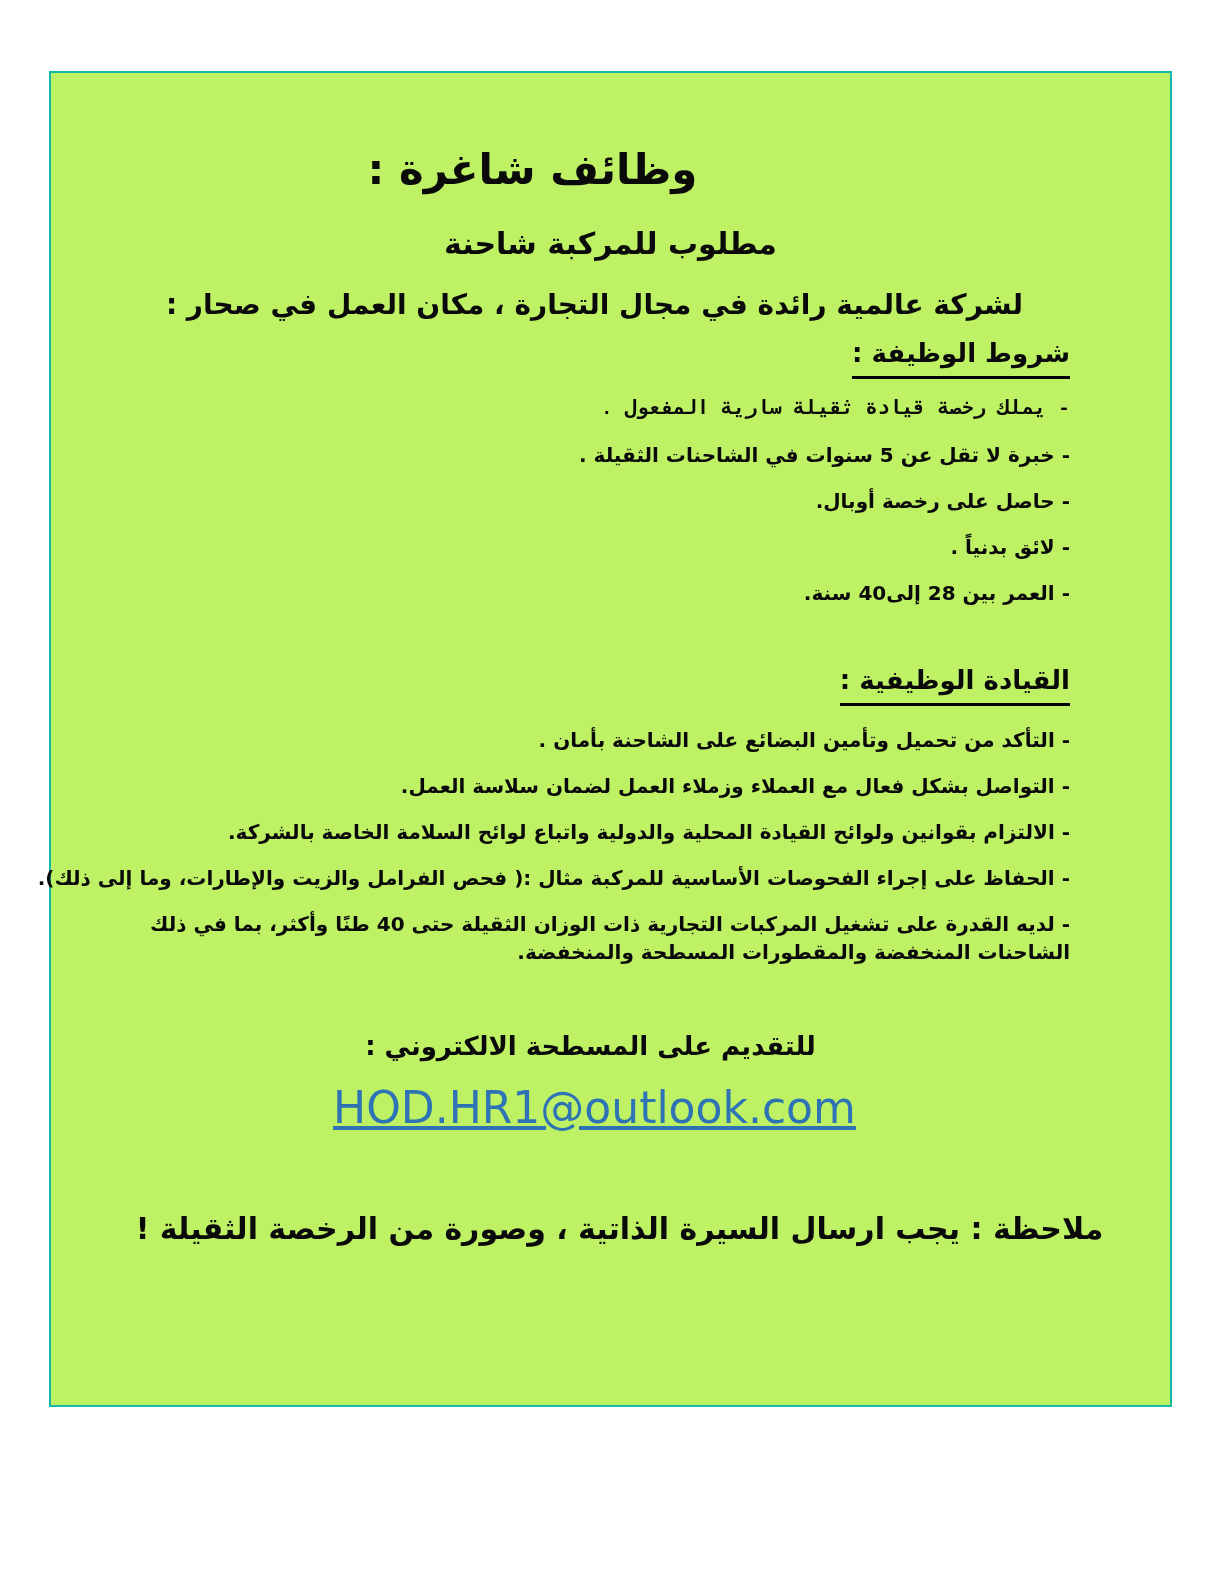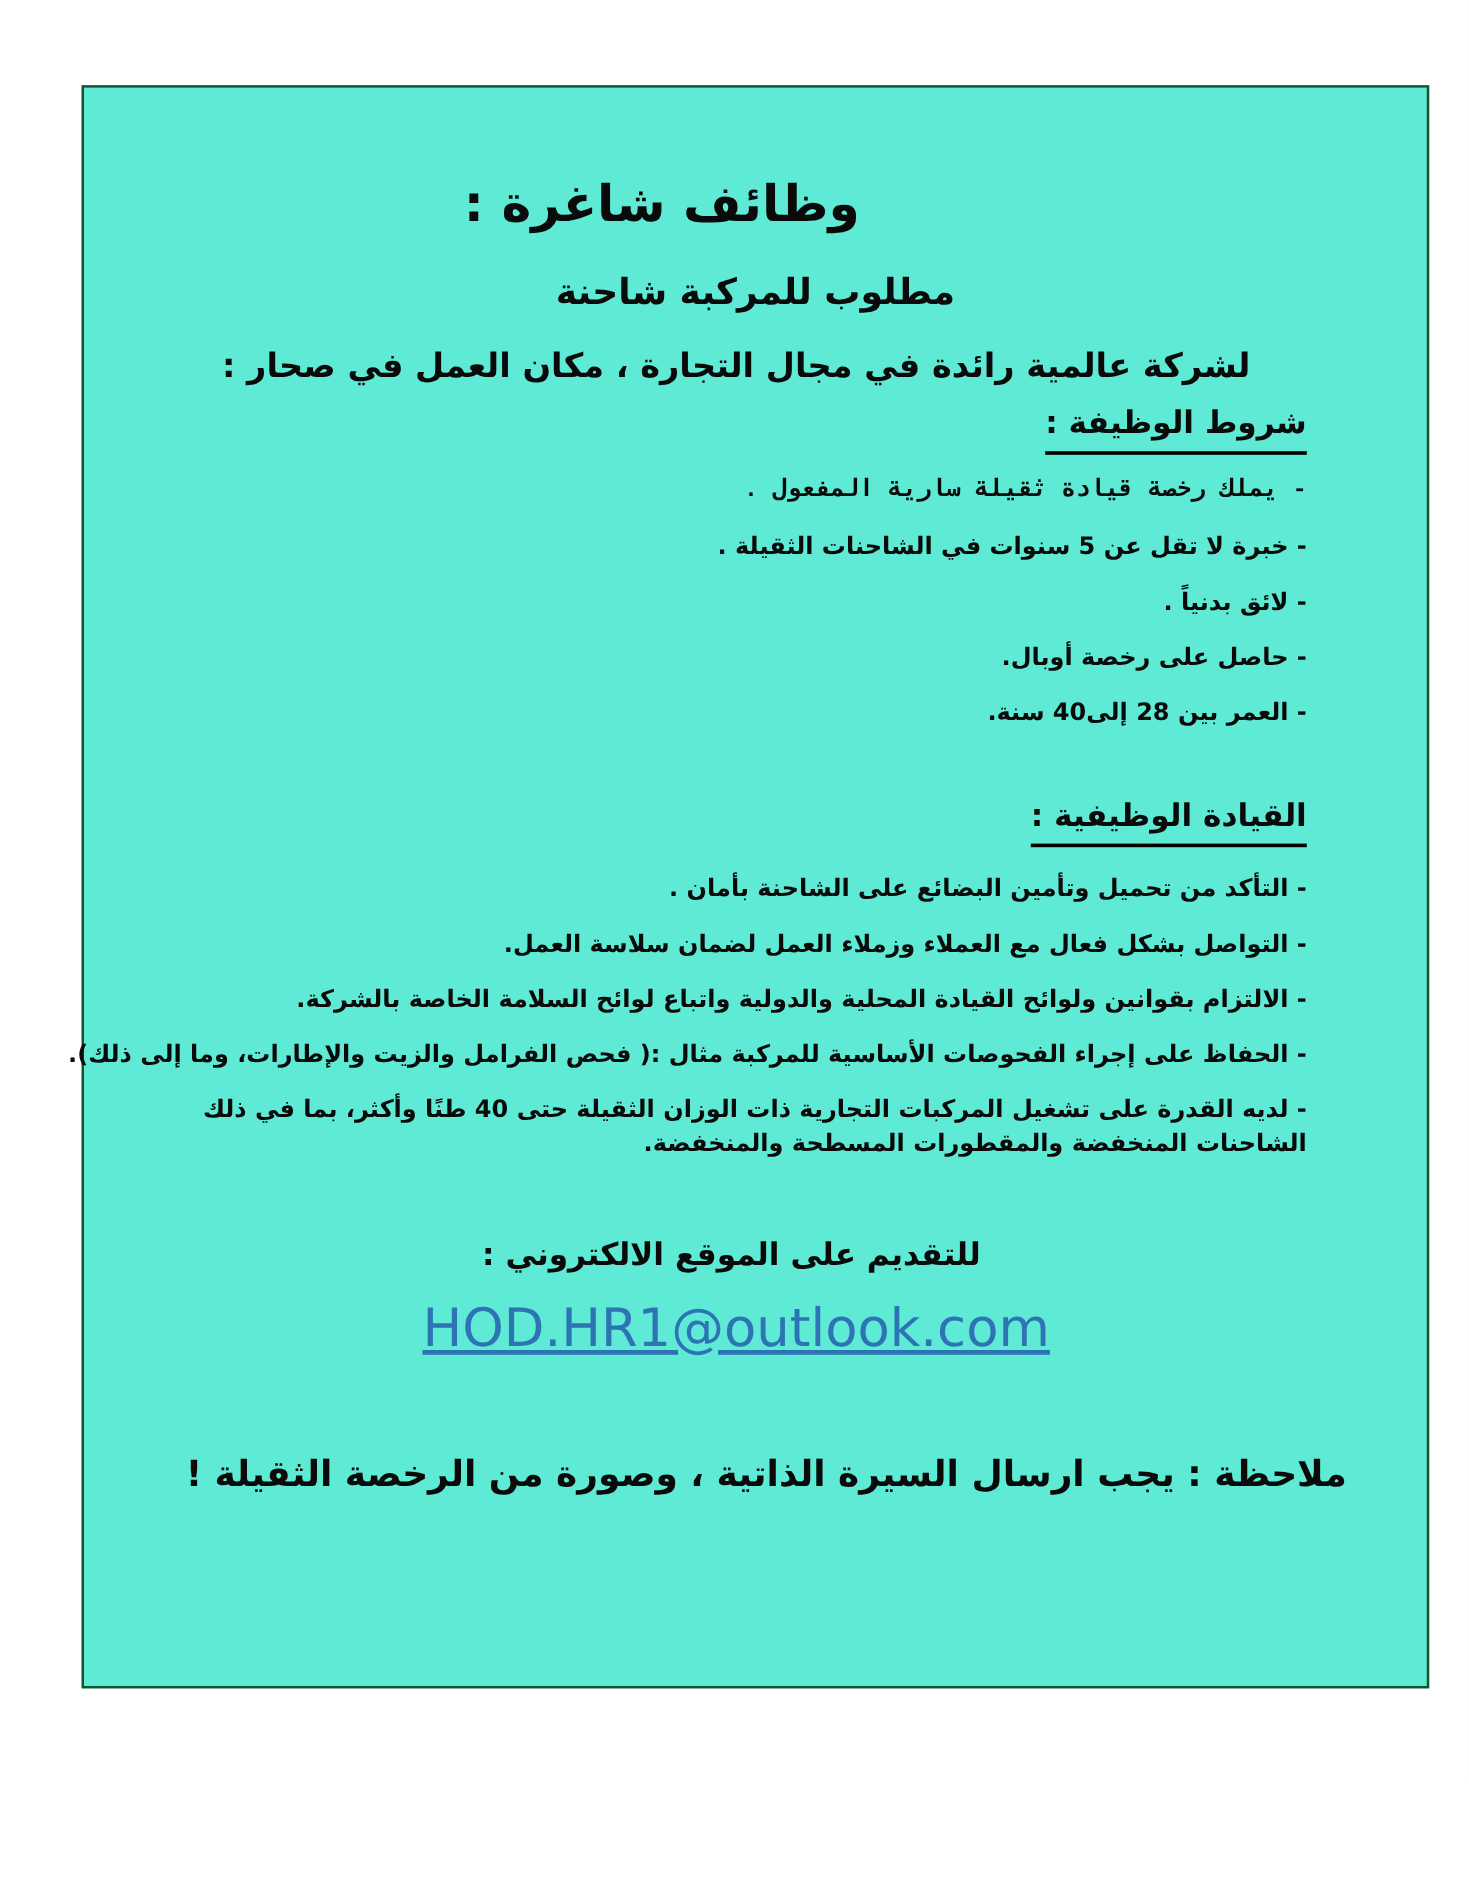--- a/index.html
+++ b/index.html
@@ -7,26 +7,26 @@
     padding: 0;
     width: 1224px;
     height: 1584px;
     background: #ffffff;
     overflow: hidden;
     font-family: "DejaVu Sans", sans-serif;
     color: #0a0a0a;
   }
   .frame {
     position: absolute;
-    left: 68px;
+    left: 49px;
     top: 71px;
     width: 1119px;
     height: 1332px;
-    border: 2px solid #14532d;
-    background: #5eead4;
+    border: 2px solid #14b8a6;
+    background: #bef264;
   }
   .center { text-align: center; }
   .page-title {
     margin: 70px 0 0 0;
     font-size: 42px;
     font-weight: bold;
     line-height: 1.3;
     transform: translateX(-78px);
   }
   .subtitle {
@@ -107,33 +107,33 @@
   <p class="subtitle center">مطلوب للمركبة شاحنة</p>
 
   <p class="company-line center">لشركة عالمية رائدة في مجال التجارة ، مكان العمل في صحار :</p>
 
   <div class="rtl-block">
 
     <h2 class="sec-heading"><span class="u-line">شروط الوظيفة :</span></h2>
 
     <p class="bullet first">- يملك رخصة قيادة ثقيلة سارية المفعول .</p>
     <p class="bullet">- خبرة لا تقل عن 5 سنوات في الشاحنات الثقيلة .</p>
+    <p class="bullet">- حاصل على رخصة أوبال.</p>
     <p class="bullet">- لائق بدنياً .</p>
-    <p class="bullet">- حاصل على رخصة أوبال.</p>
     <p class="bullet">- العمر بين 28 إلى40 سنة.</p>
 
     <h2 class="sec-heading duties"><span class="u-line">القيادة الوظيفية :</span></h2>
 
     <p class="bullet dfirst">- التأكد من تحميل وتأمين البضائع على الشاحنة بأمان .</p>
     <p class="bullet">- التواصل بشكل فعال مع العملاء وزملاء العمل لضمان سلاسة العمل.</p>
     <p class="bullet">- الالتزام بقوانين ولوائح القيادة المحلية والدولية واتباع لوائح السلامة الخاصة بالشركة.</p>
     <p class="bullet">- الحفاظ على إجراء الفحوصات الأساسية للمركبة مثال :( فحص الفرامل والزيت والإطارات، وما إلى ذلك).</p>
     <p class="bullet wrap">- لديه القدرة على تشغيل المركبات التجارية ذات الوزان الثقيلة حتى 40 طنًا وأكثر، بما في ذلك الشاحنات المنخفضة والمقطورات المسطحة والمنخفضة.</p>
 
   </div>
 
-  <p class="apply-label center">للتقديم على الموقع الالكتروني :</p>
+  <p class="apply-label center">للتقديم على المسطحة الالكتروني :</p>
 
   <p class="email-line center"><a href="#" dir="ltr">HOD.HR1@outlook.com</a></p>
 
   <p class="note-line center">ملاحظة : يجب ارسال السيرة الذاتية ، وصورة من الرخصة الثقيلة !</p>
 
 </div>
 
 </body></html>

